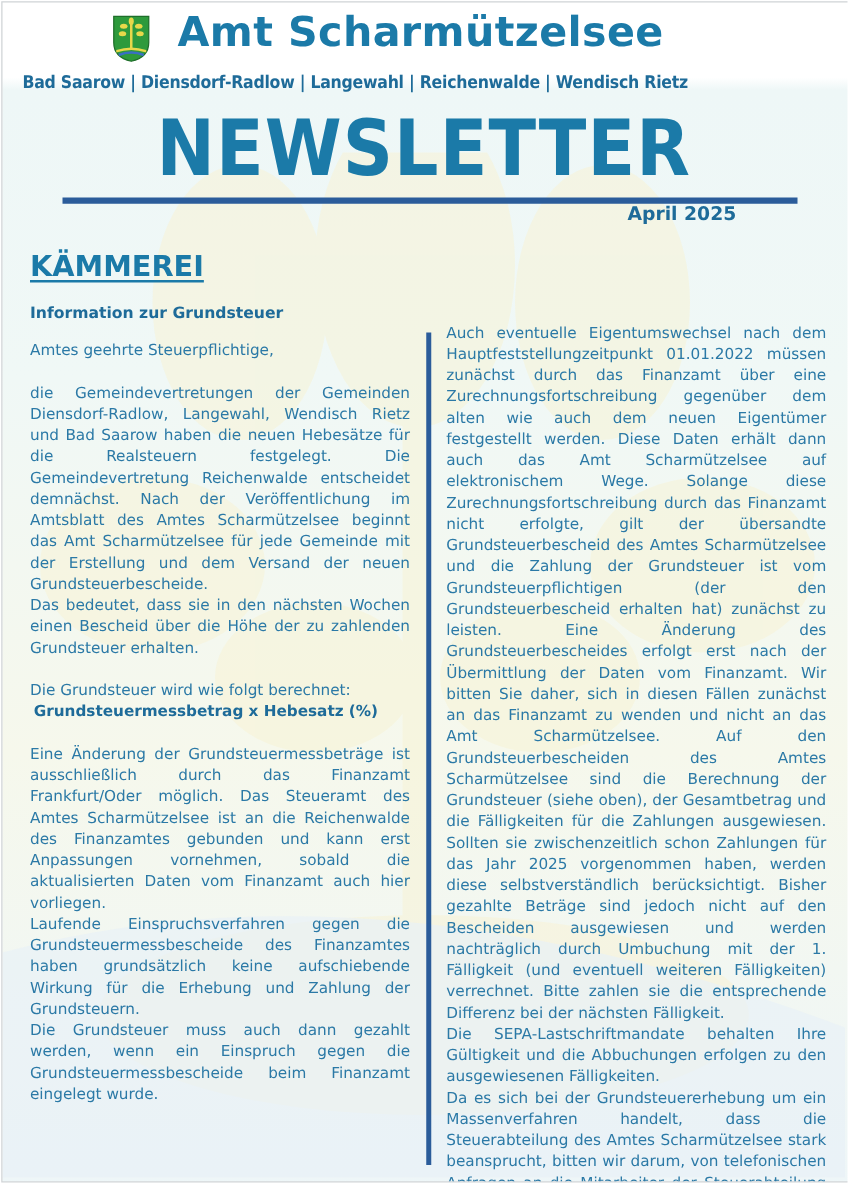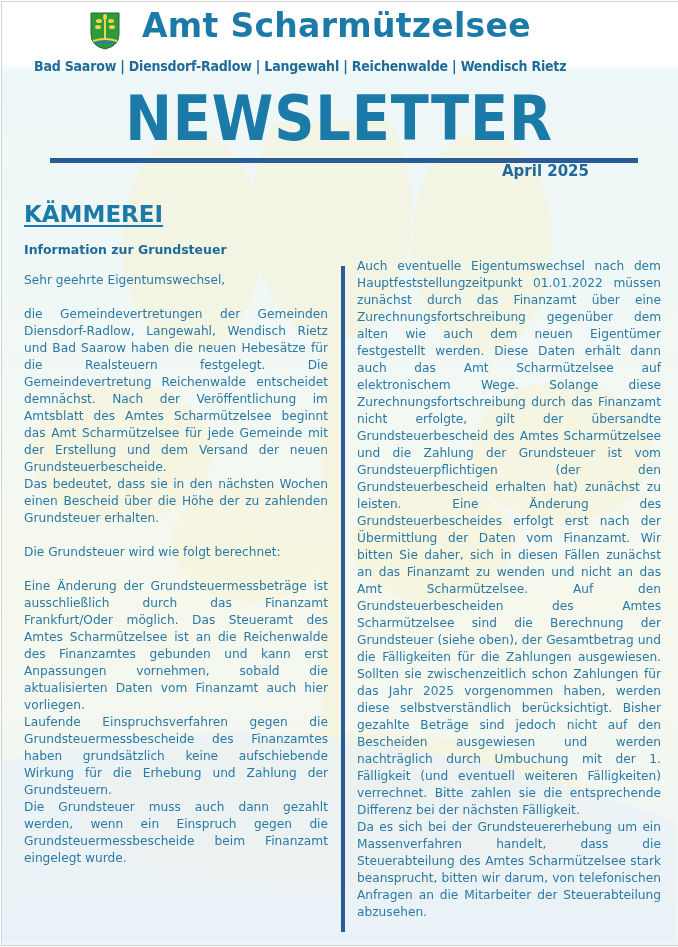--- a/index.html
+++ b/index.html
@@ -20,21 +20,21 @@
   .watermark { position:absolute; left:0; top:120px; width:674px; height:820px; pointer-events:none; }
   .header-logo {
     position:absolute; left:88px; top:10px; width:30px; height:38px;
   }
   .header-title {
     position:absolute; left:140px; top:4px;
     font-family:"DejaVu Sans", sans-serif; font-weight:bold;
     font-size:33px; letter-spacing:0.3px; color:#1b7aa8; white-space:nowrap;
   }
   .header-towns {
-    position:absolute; left:32px; top:56px;
+    position:absolute; left:16px; top:56px;
     font-family:"DejaVu Sans Condensed","DejaVu Sans", sans-serif; font-weight:bold;
     font-size:14px; color:#1e6b99; white-space:nowrap; letter-spacing:-0.2px;
   }
   .newsletter-title {
     position:absolute; left:0; width:674px; top:80px; text-align:center;
     font-family:"DejaVu Sans", sans-serif; font-weight:bold;
     font-size:62px; color:#1b7aa8; letter-spacing:1px;
     transform:scaleX(0.9); transform-origin:center;
   }
   .title-rule {
@@ -102,32 +102,34 @@
   <div class="header-towns">Bad Saarow | Diensdorf-Radlow | Langewahl | Reichenwalde | Wendisch Rietz</div>
 
   <div class="newsletter-title">NEWSLETTER</div>
   <div class="title-rule"></div>
   <div class="issue-date">April 2025</div>
 
   <div class="section-heading">KÄMMEREI</div>
   <div class="article-subtitle">Information zur Grundsteuer</div>
 
   <div class="col col-left">
-    <p>Sehr geehrte Eigentumswechsel,</p>
+    <p>Amtes geehrte Steuerpflichtige,</p>
     <div class="gap"></div>
     <p>die Gemeindevertretungen der Gemeinden Diensdorf-Radlow, Langewahl, Wendisch Rietz und Bad Saarow haben die neuen Hebesätze für die Realsteuern festgelegt. Die Gemeindevertretung Reichenwalde entscheidet demnächst. Nach der Veröffentlichung im Amtsblatt des Amtes Scharmützelsee beginnt das Amt Scharmützelsee für jede Gemeinde mit der Erstellung und dem Versand der neuen Grundsteuerbescheide.</p>
     <p>Das bedeutet, dass sie in den nächsten Wochen einen Bescheid über die Höhe der zu zahlenden Grundsteuer erhalten.</p>
     <div class="gap"></div>
     <p>Die Grundsteuer wird wie folgt berechnet:</p>
+    <p class="formula">Grundsteuermessbetrag x Hebesatz (%)</p>
     <div class="gap"></div>
     <p>Eine Änderung der Grundsteuermessbeträge ist ausschließlich durch das Finanzamt Frankfurt/Oder möglich. Das Steueramt des Amtes Scharmützelsee ist an die Reichenwalde des Finanzamtes gebunden und kann erst Anpassungen vornehmen, sobald die aktualisierten Daten vom Finanzamt auch hier vorliegen.</p>
     <p>Laufende Einspruchsverfahren gegen die Grundsteuermessbescheide des Finanzamtes haben grundsätzlich keine aufschiebende Wirkung für die Erhebung und Zahlung der Grundsteuern.</p>
     <p>Die Grundsteuer muss auch dann gezahlt werden, wenn ein Einspruch gegen die Grundsteuermessbescheide beim Finanzamt eingelegt wurde.</p>
   </div>
 
   <div class="col-divider"></div>
 
   <div class="col col-right">
     <p>Auch eventuelle Eigentumswechsel nach dem Hauptfeststellungzeitpunkt 01.01.2022 müssen zunächst durch das Finanzamt über eine Zurechnungsfortschreibung gegenüber dem alten wie auch dem neuen Eigentümer festgestellt werden. Diese Daten erhält dann auch das Amt Scharmützelsee auf elektronischem Wege. Solange diese Zurechnungsfortschreibung durch das Finanzamt nicht erfolgte, gilt der übersandte Grundsteuerbescheid des Amtes Scharmützelsee und die Zahlung der Grundsteuer ist vom Grundsteuerpflichtigen (der den Grundsteuerbescheid erhalten hat) zunächst zu leisten. Eine Änderung des Grundsteuerbescheides erfolgt erst nach der Übermittlung der Daten vom Finanzamt. Wir bitten Sie daher, sich in diesen Fällen zunächst an das Finanzamt zu wenden und nicht an das Amt Scharmützelsee. Auf den Grundsteuerbescheiden des Amtes Scharmützelsee sind die Berechnung der Grundsteuer (siehe oben), der Gesamtbetrag und die Fälligkeiten für die Zahlungen ausgewiesen. Sollten sie zwischenzeitlich schon Zahlungen für das Jahr 2025 vorgenommen haben, werden diese selbstverständlich berücksichtigt. Bisher gezahlte Beträge sind jedoch nicht auf den Bescheiden ausgewiesen und werden nachträglich durch Umbuchung mit der 1. Fälligkeit (und eventuell weiteren Fälligkeiten) verrechnet. Bitte zahlen sie die entsprechende Differenz bei der nächsten Fälligkeit.</p>
+    <p>Die SEPA-Lastschriftmandate behalten Ihre Gültigkeit und die Abbuchungen erfolgen zu den ausgewiesenen Fälligkeiten.</p>
     <p>Da es sich bei der Grundsteuererhebung um ein Massenverfahren handelt, dass die Steuerabteilung des Amtes Scharmützelsee stark beansprucht, bitten wir darum, von telefonischen Anfragen an die Mitarbeiter der Steuerabteilung abzusehen.</p>
   </div>
 
 </div>
 
 </body></html>

